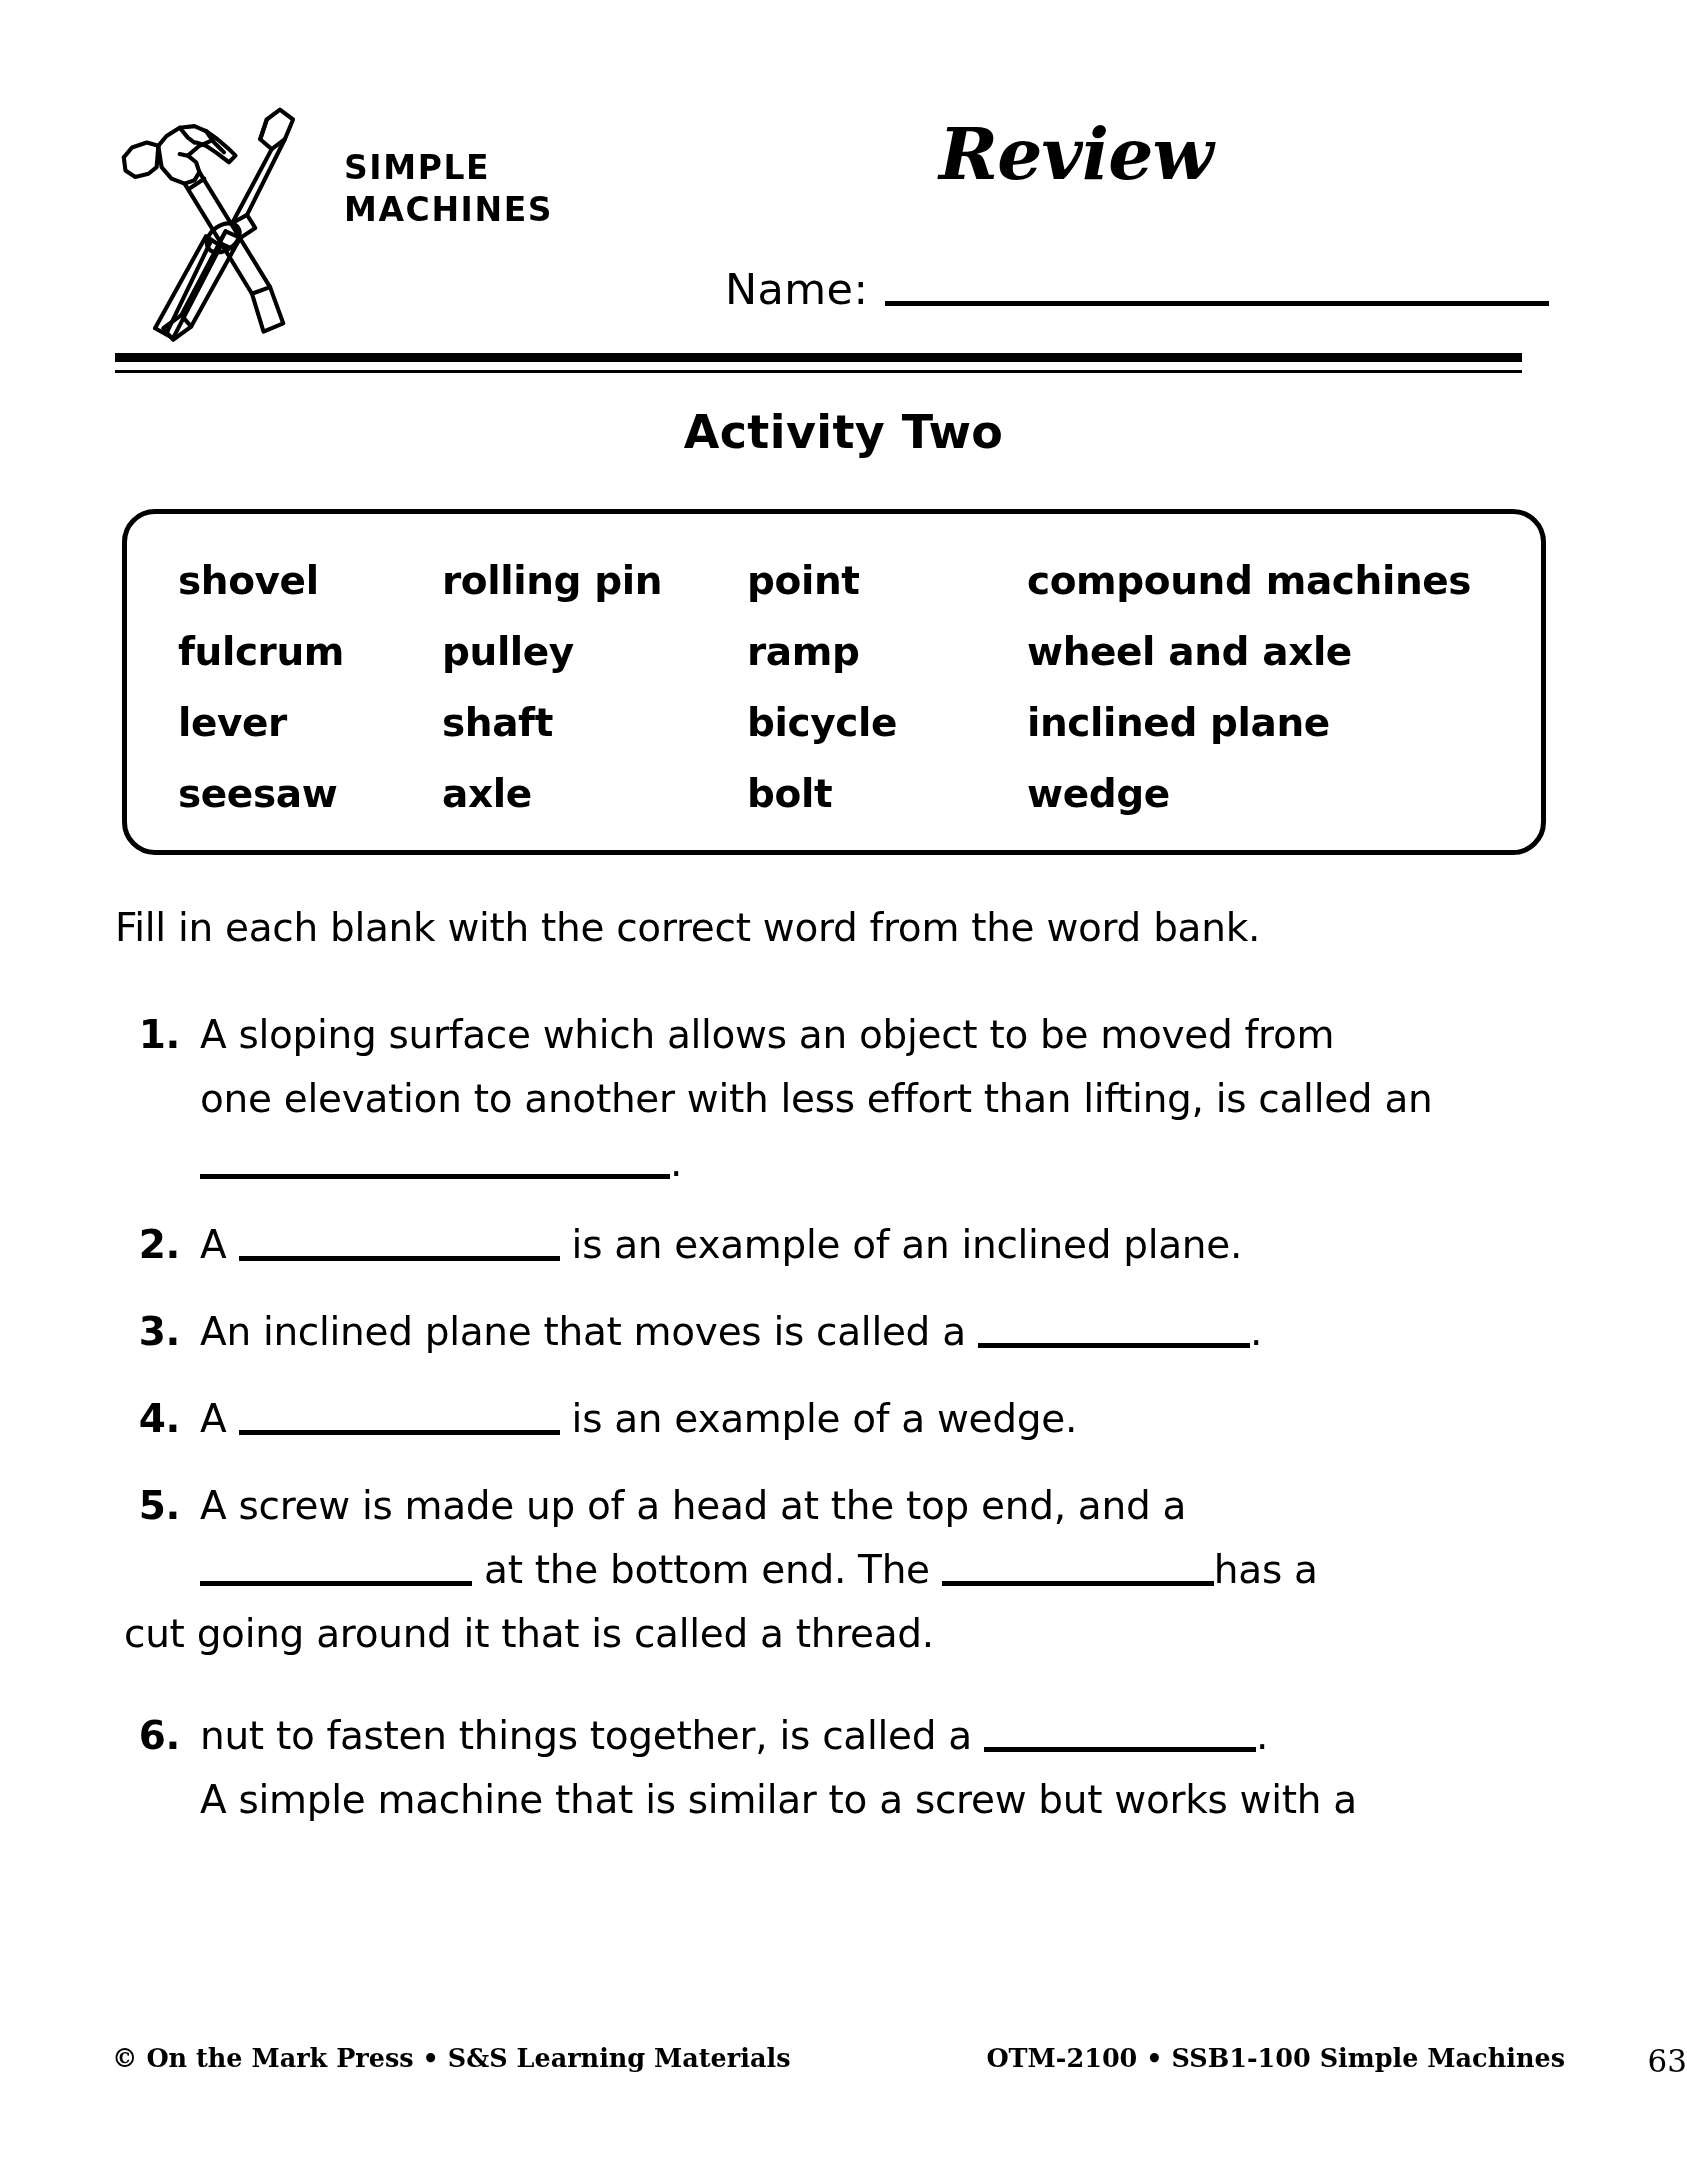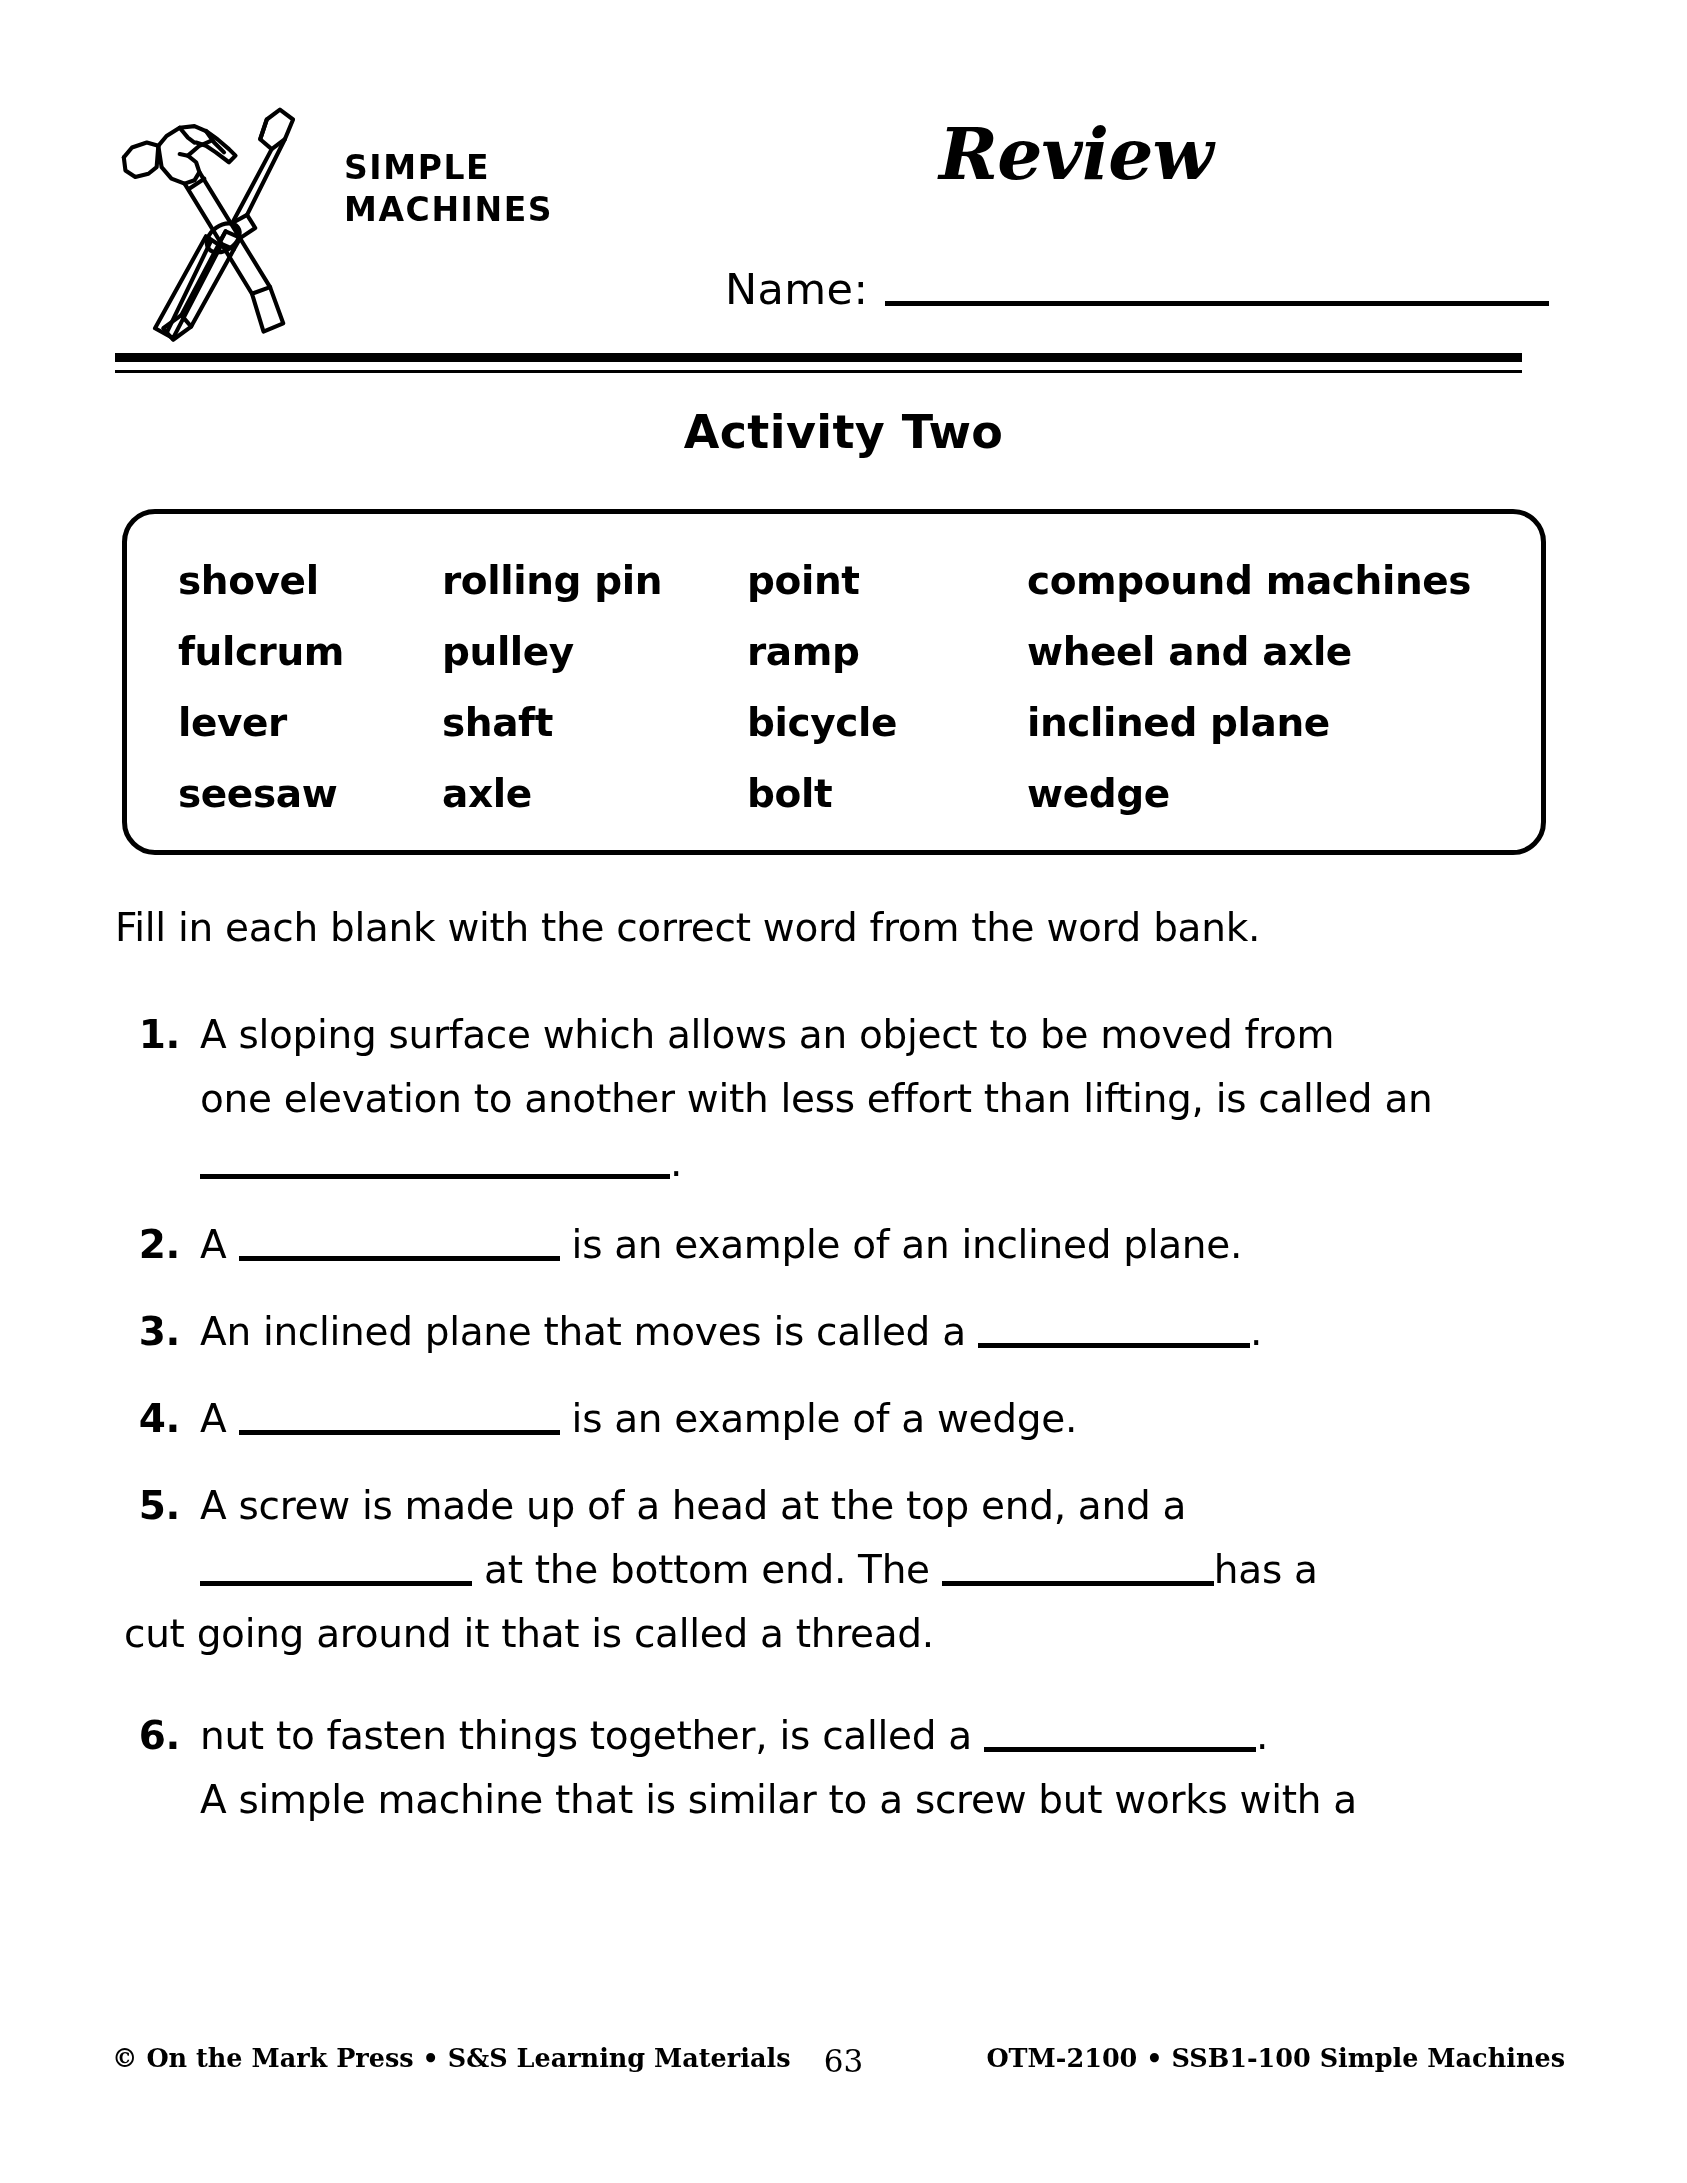--- a/index.html
+++ b/index.html
@@ -186,21 +186,21 @@
   }
   #footer-left {
     position: absolute;
     left: 112px; top: 0;
     white-space: nowrap;
   }
   #footer-page {
     position: absolute;
     left: 0; top: 0;
     width: 1687px;
-    text-align: center;
+    text-align: right;
     font-family: "DejaVu Serif", "Liberation Serif", serif;
     font-weight: 400;
     font-size: 31px;
   }
   #footer-right {
     position: absolute;
     right: 122px; top: 0;
     white-space: nowrap;
   }
 </style>

